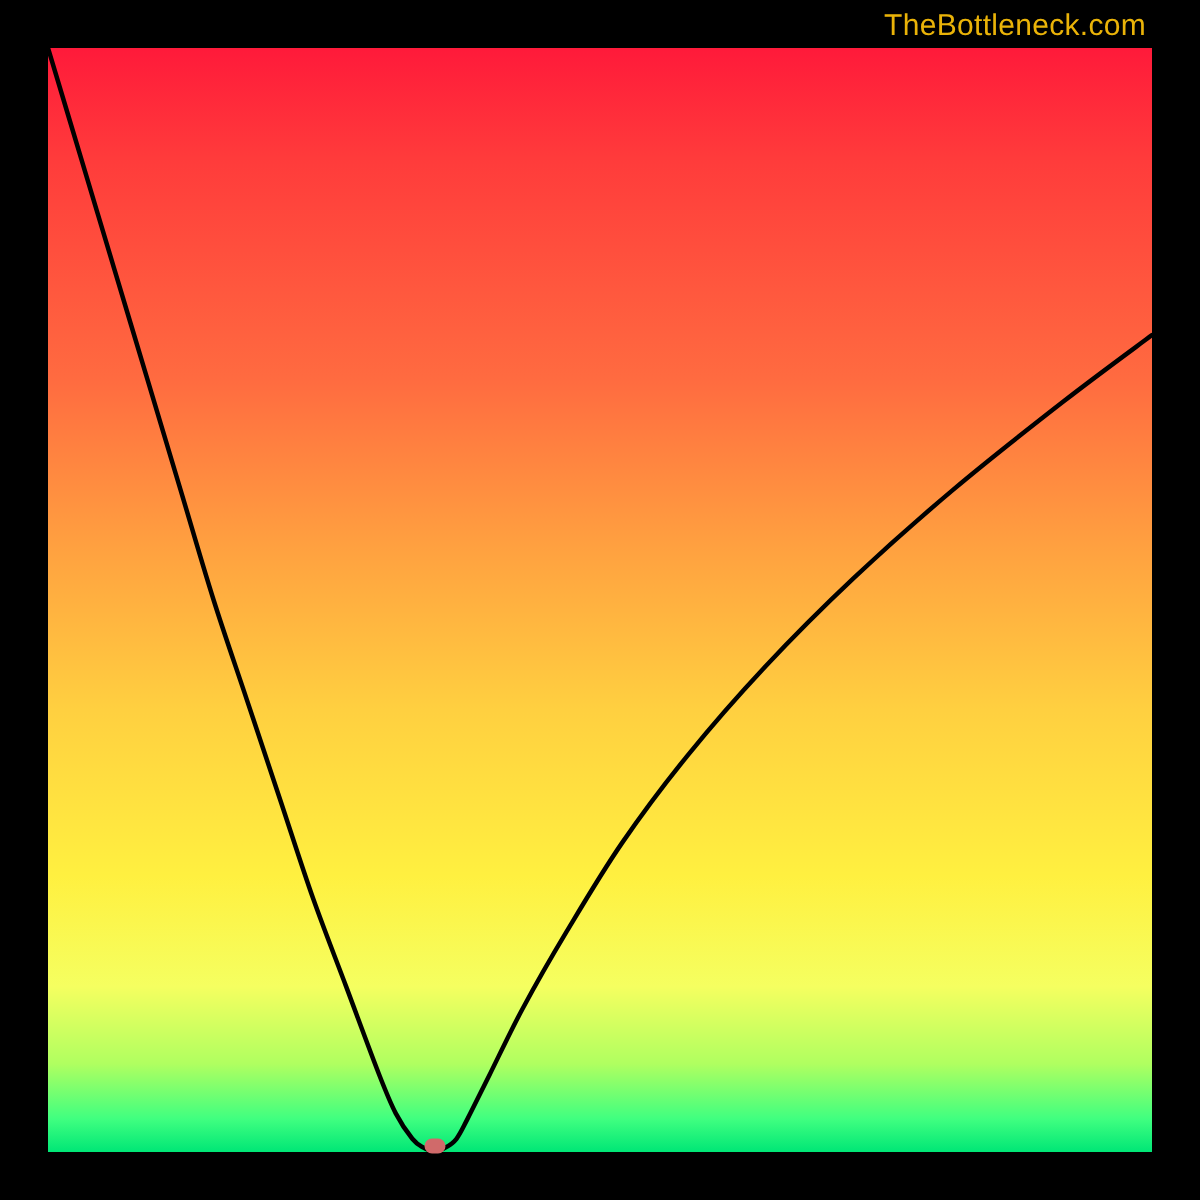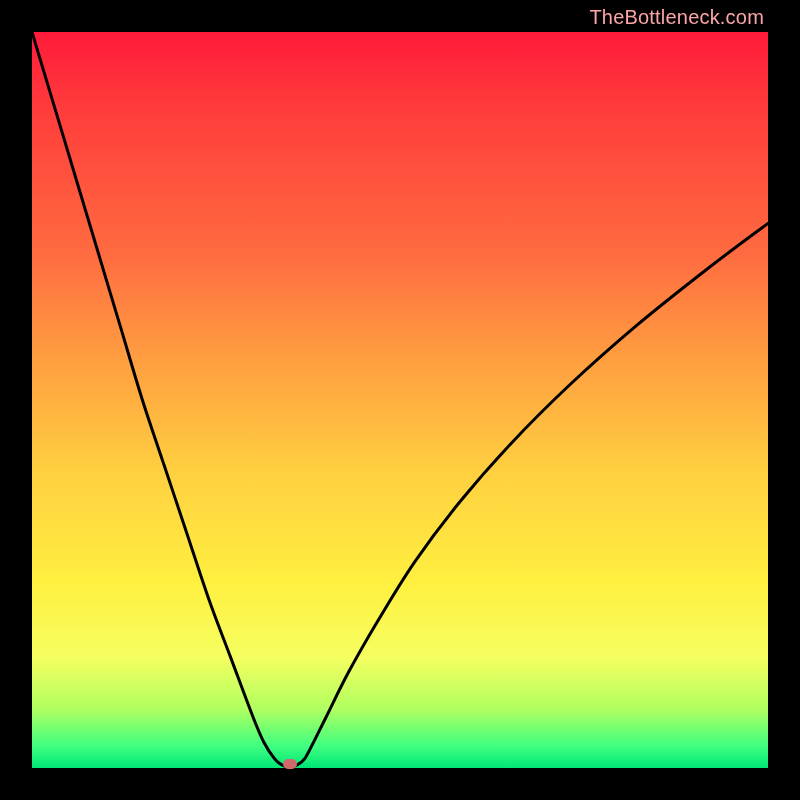--- a/index.html
+++ b/index.html
@@ -28,21 +28,21 @@
       #f5ff60 85%,
       #b0ff60 92%,
       #40ff80 97%,
       #00e676 100%
     );
   }
   .attribution {
     position: absolute;
     top: 6px;
     right: 36px;
-    color: #fca5a5;
+    color: #eab308;
     font-size: 20px;
     letter-spacing: 0.2px;
   }
   .marker {
     position: absolute;
     width: 14px;
     height: 10px;
     background: #d06a6a;
     border-radius: 5px;
     transform: translate(-50%, -50%);

